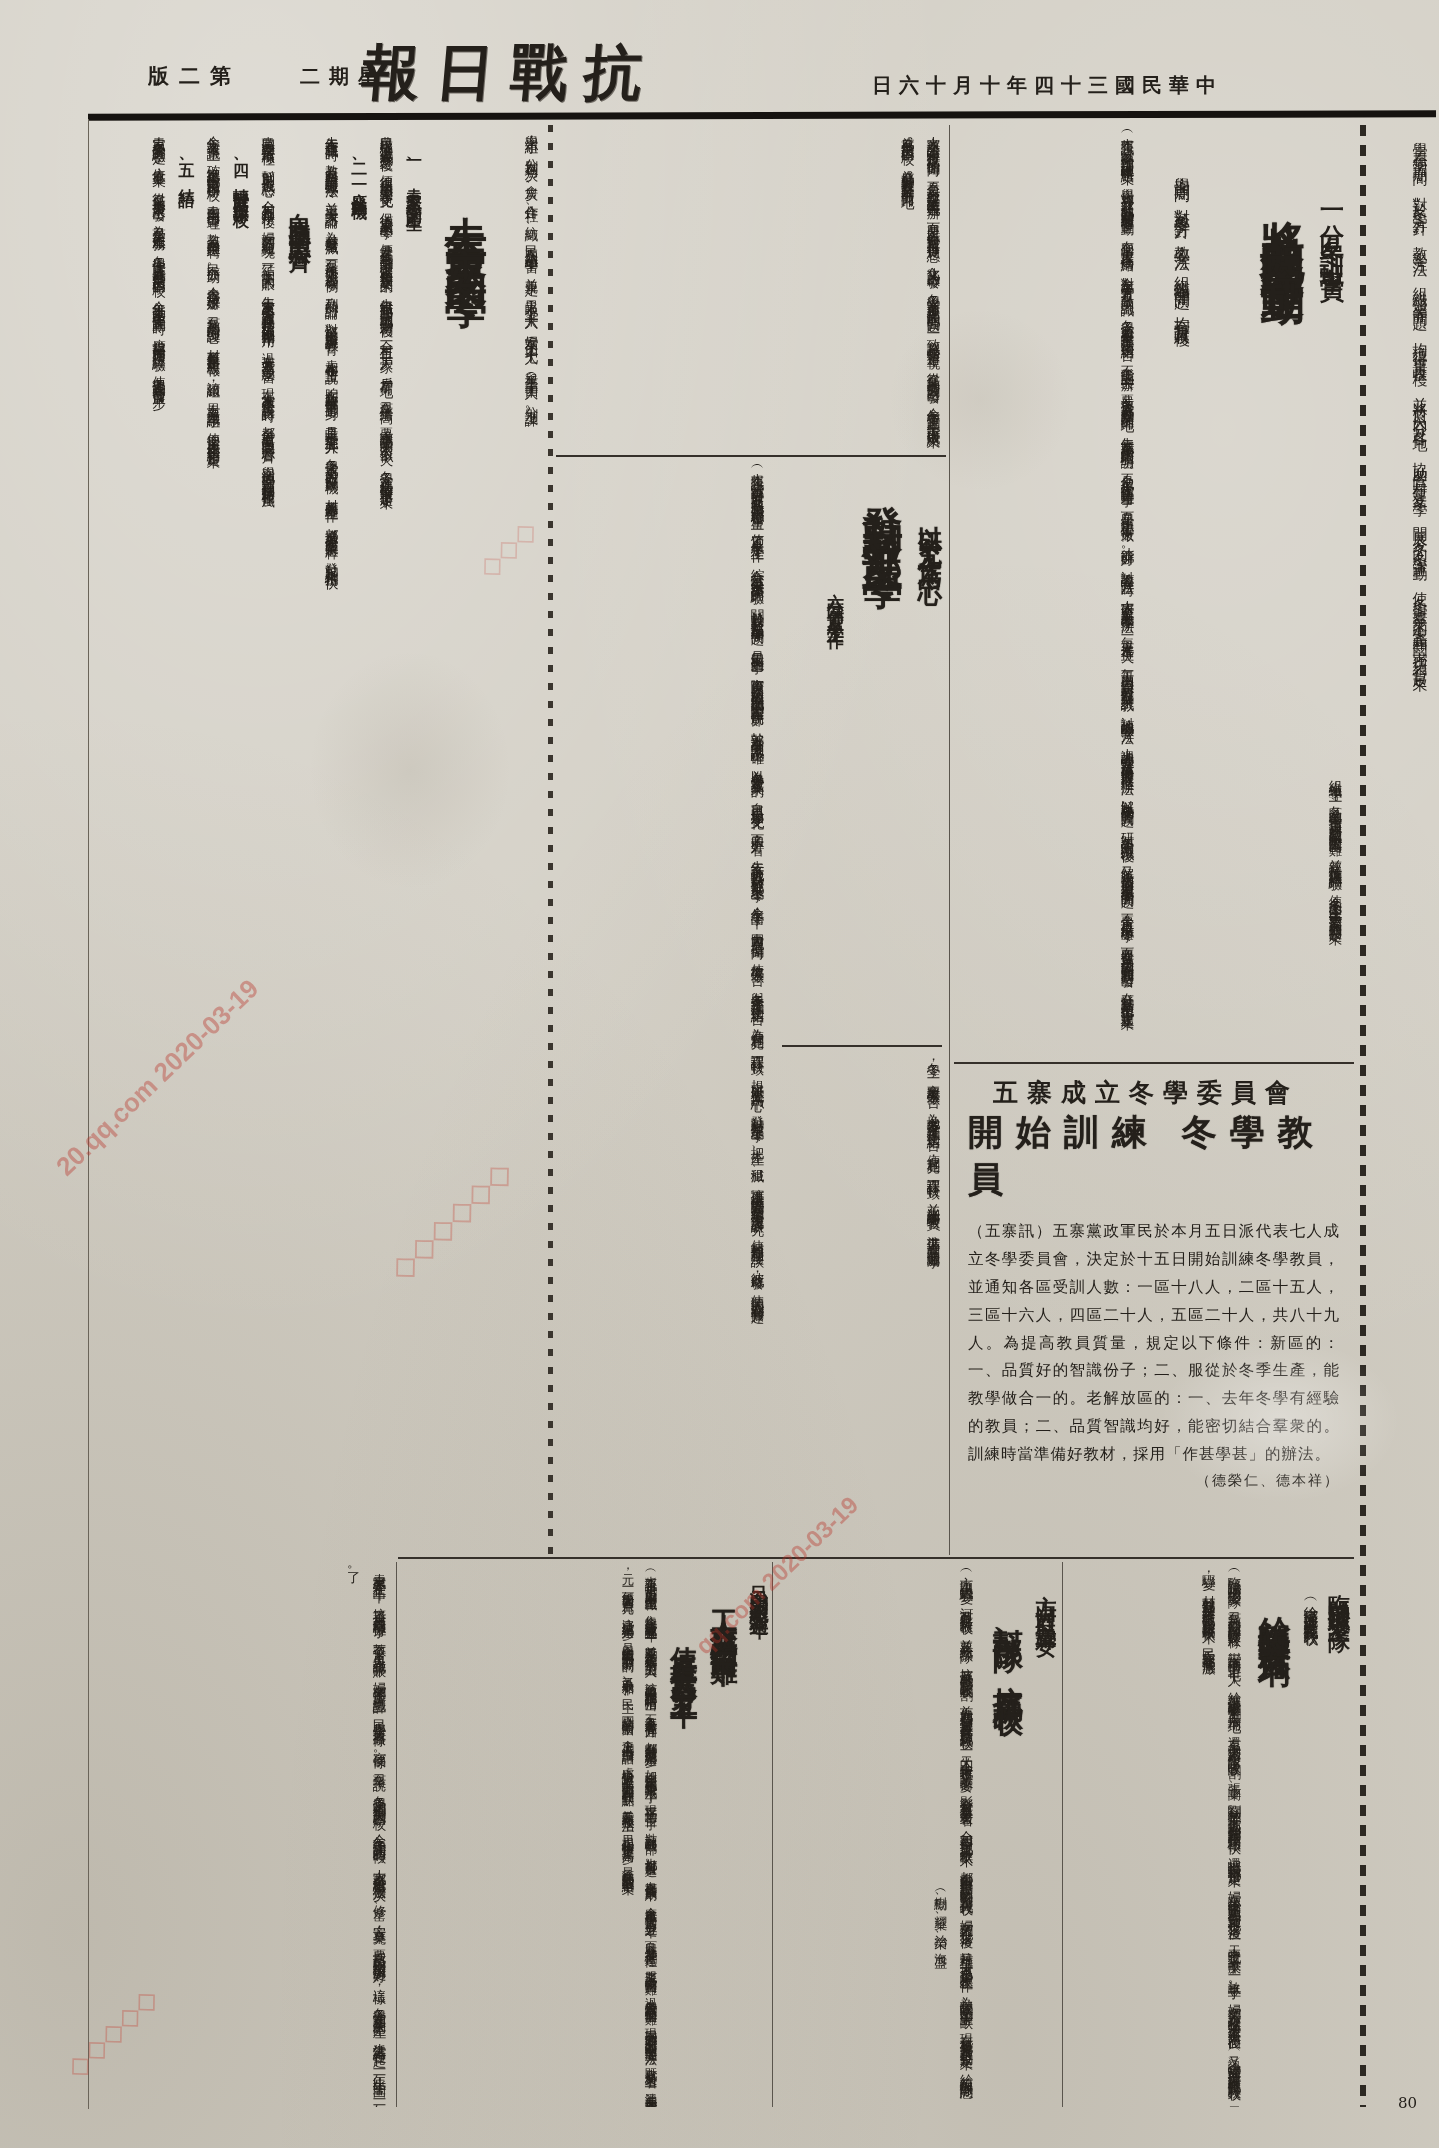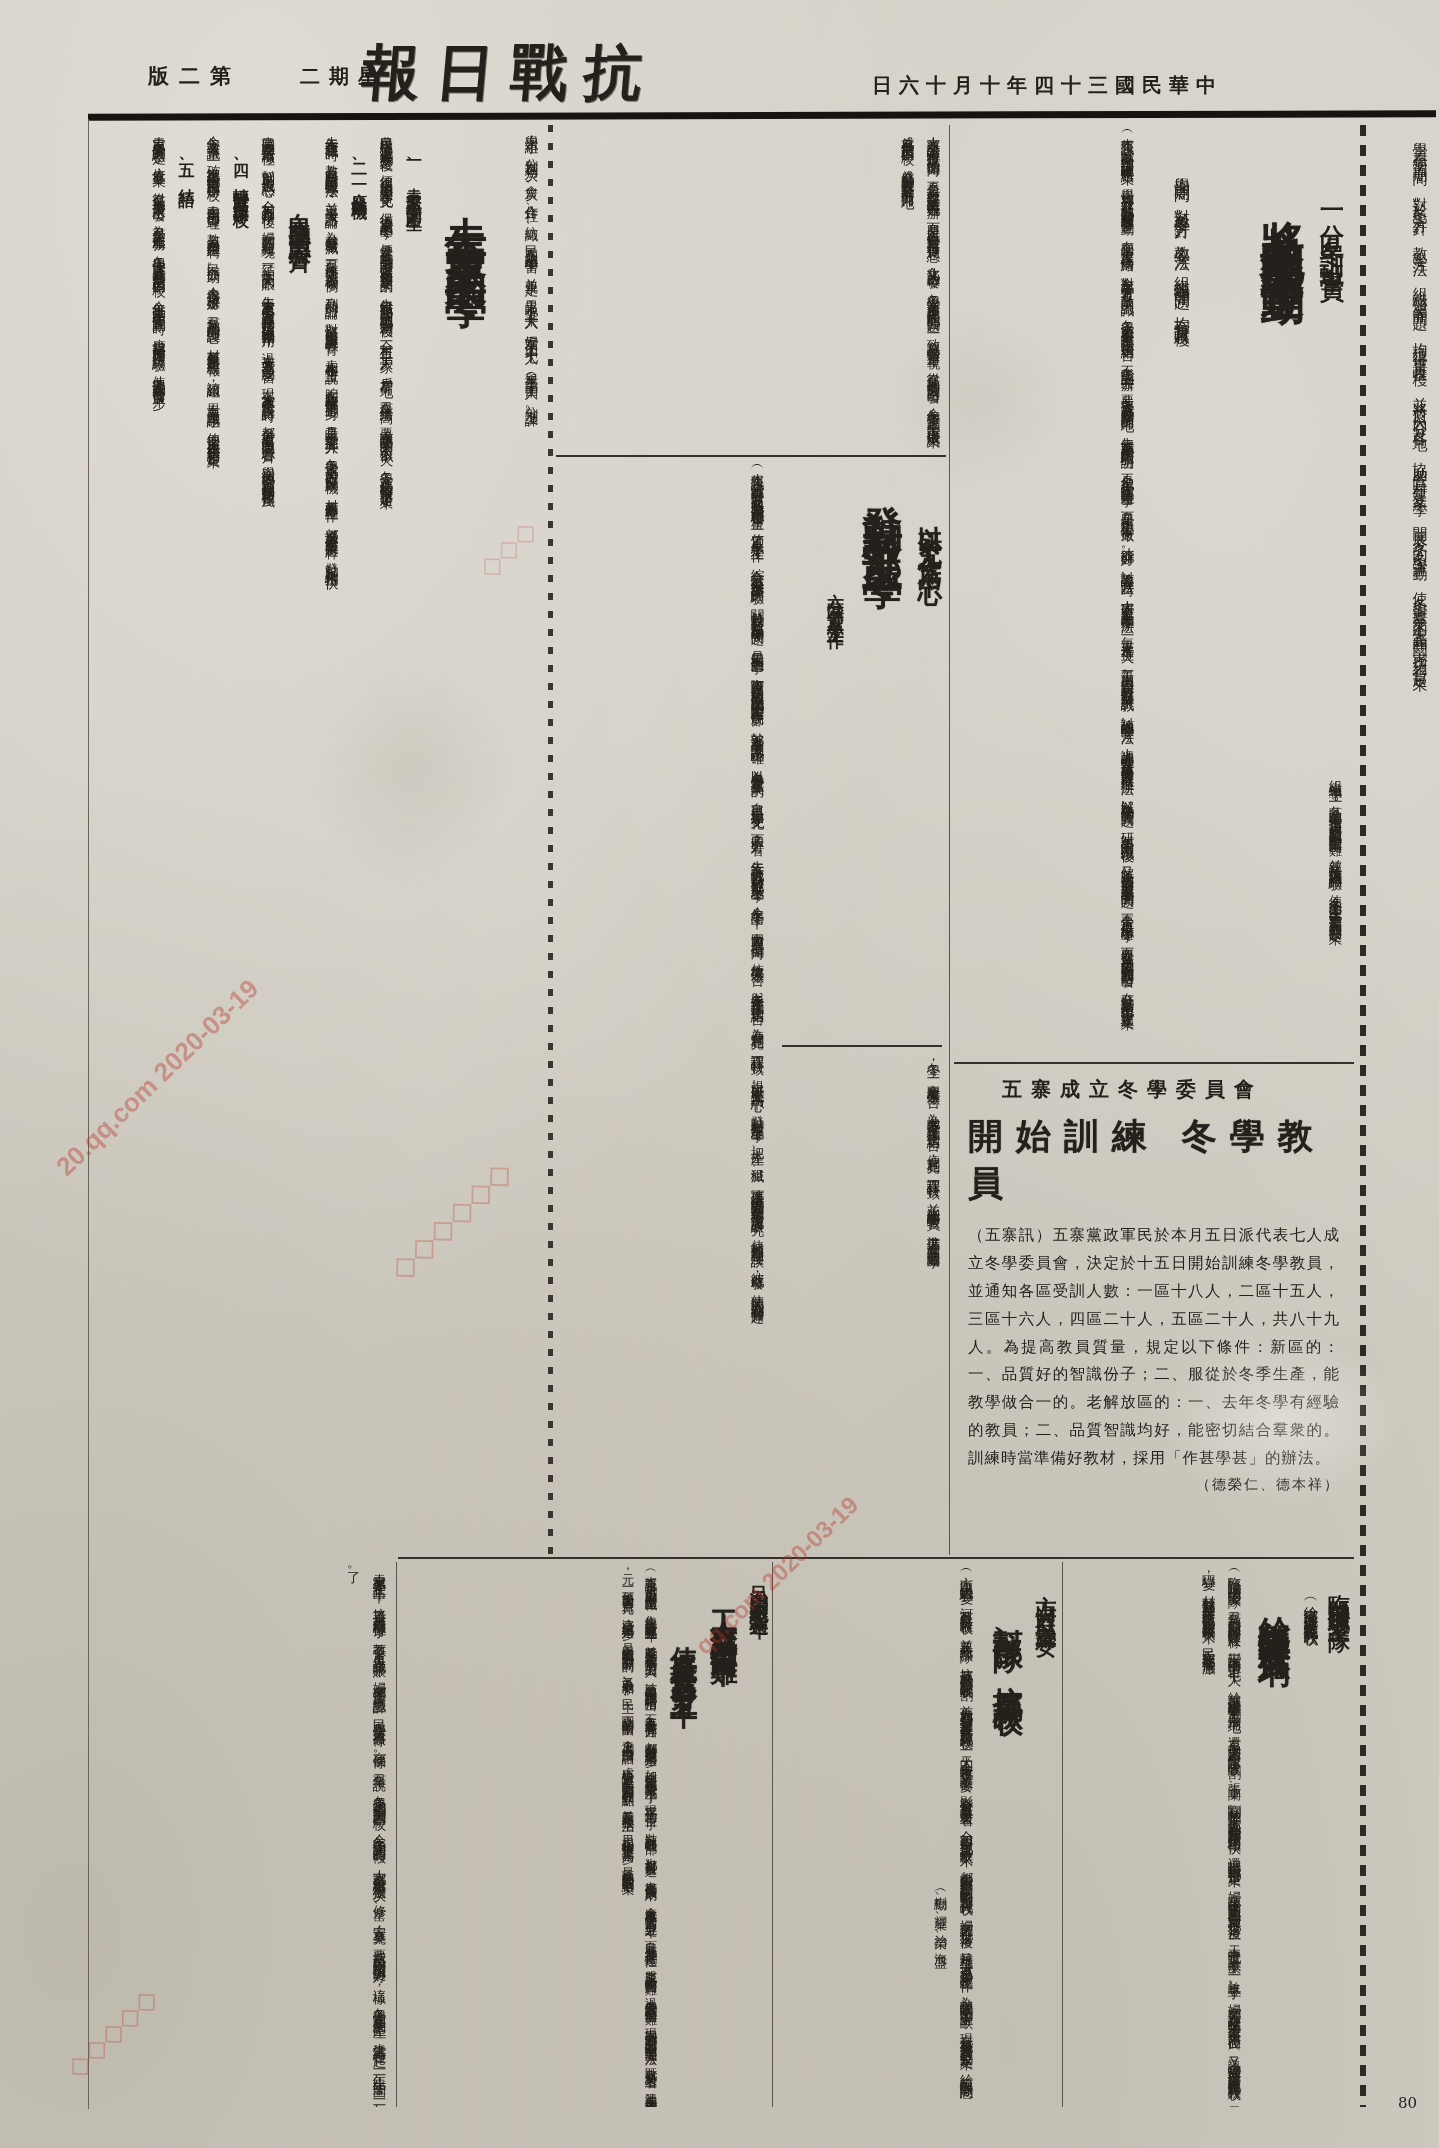--- a/index.html
+++ b/index.html
@@ -96,22 +96,22 @@
       <div class="col headline-xl" style="font-size:44px;height:560px;margin-top:60px;margin-left:10px;letter-spacing:7px;">將赴各地開展冬學運動</div>
     </div>
     <div class="box v" style="right:160px;top:40px;width:48px;height:880px;font-size:16px;line-height:1.55;letter-spacing:3px;">學習期間，對於冬學方針，教學方法，組織領導等問題，均有寶貴收穫。</div>
     <div class="box v bodytxt" style="right:6px;top:645px;width:150px;height:290px;">組織領導上，各區的冬學指導員須幫助教員解決實際困難，並經常檢查與總結經驗，使今冬的冬學比去年更普遍深入的開展起來。</div>
     <div class="box v bodytxt" style="left:0;top:0;width:186px;height:935px;">（本報訊）一分區冬學幹部訓練班即將結束，學員均將分赴各地協助區村開展冬學運動。在學習中大家提高情緒，對今年冬學方針有了一致的認識：冬學必須與羣衆實際生活密切結合，不能孤立的去辦，要使冬學成為發動羣衆的陣地。去年某縣冬學的經驗證明：不是把冬學當作臨時差事，而是當作中心工作來做，才能辦好。討論教學方法時，大家研究出單元教學辦法：每一單元進行三天，每天由一個學員向村幹部與羣衆試教，討論他的教學方法，上課的教學方法最後將普遍採取這一辦法，以解決冬學師資問題。研討冬學的組織以後，又解決了幾個如何着手辦冬學的問題：不要直接提出辦冬學，而要從羣衆切身的困難和問題出發，在發動羣衆中把冬學建立起來。</div>
   </div>
 
   <div class="hrule" style="left:954px;top:1062px;width:400px;"></div>
 
   <div class="box" style="left:954px;top:1068px;width:400px;height:486px;padding:8px 14px;box-sizing:border-box;">
-    <div style="font-size:20px;font-weight:bold;letter-spacing:9px;margin-left:34px;">五寨成立冬學委員會</div>
-    <div style="font-size:35px;font-weight:bold;letter-spacing:13px;margin-top:10px;text-shadow:0 0 1px rgba(20,16,12,.7);">開始訓練 冬學教員</div>
+    <div style="font-size:25px;font-weight:bold;letter-spacing:9px;margin-left:25px;">五寨成立冬學委員會</div>
+    <div style="font-size:35px;font-weight:bold;letter-spacing:13px;margin-top:0;text-shadow:0 0 1px rgba(20,16,12,.7);">開始訓練 冬學教員</div>
     <div style="font-size:15.5px;line-height:1.8;letter-spacing:1px;text-align:justify;margin-top:14px;">（五寨訊）五寨黨政軍民於本月五日派代表七人成立冬學委員會，決定於十五日開始訓練冬學教員，並通知各區受訓人數：一區十八人，二區十五人，三區十六人，四區二十人，五區二十人，共八十九人。為提高教員質量，規定以下條件：新區的：一、品質好的智識份子；二、服從於冬季生產，能教學做合一的。老解放區的：一、去年冬學有經驗的教員；二、品質智識均好，能密切結合羣衆的。訓練時當準備好教材，採用「作甚學甚」的辦法。</div>
     <div style="font-size:14px;text-align:right;margin-top:4px;letter-spacing:2px;">（德榮仁、德本祥）</div>
   </div>
 
   <div class="hrule" style="left:398px;top:1557px;width:956px;"></div>
 
   <div class="vrule" style="left:396px;top:1562px;height:545px;"></div>
   <div class="box v" style="left:402px;top:1564px;width:370px;height:543px;">
     <div class="col kicker" style="font-size:19px;height:260px;margin-top:6px;letter-spacing:4px;">呂梁印刷廠紀念五週年</div>
     <div class="col headline-xl" style="font-size:27px;height:430px;margin-top:24px;letter-spacing:6px;">工人在克服物質困難下</div>

